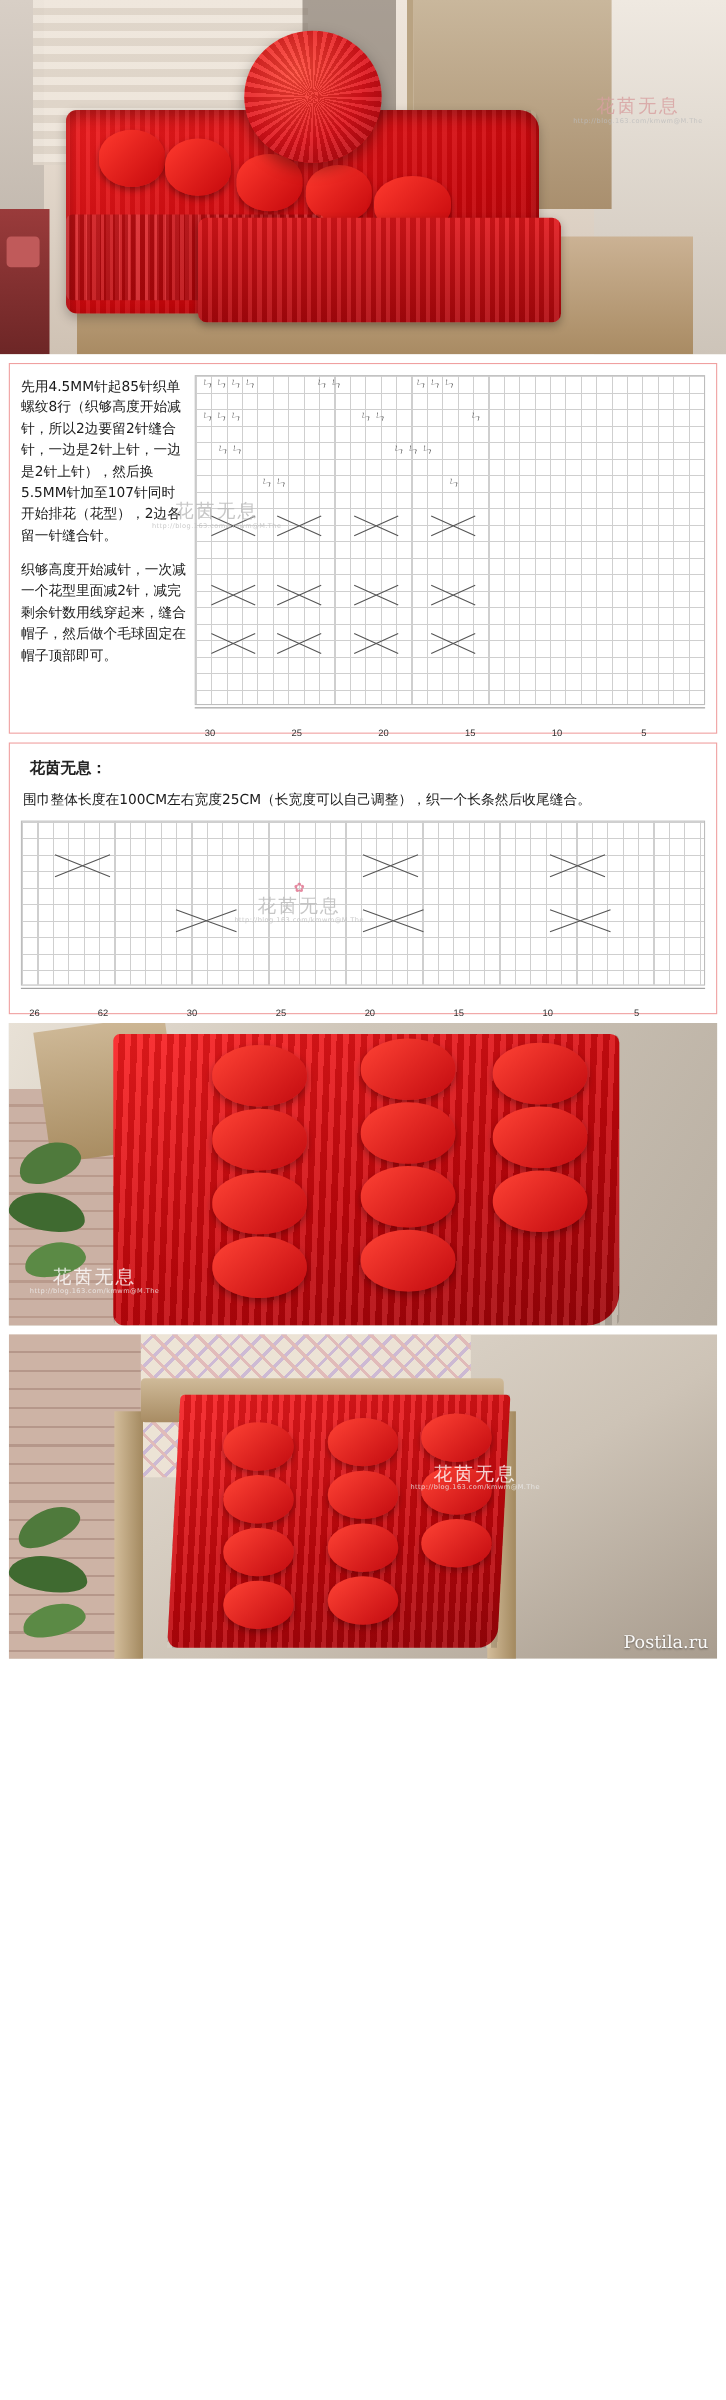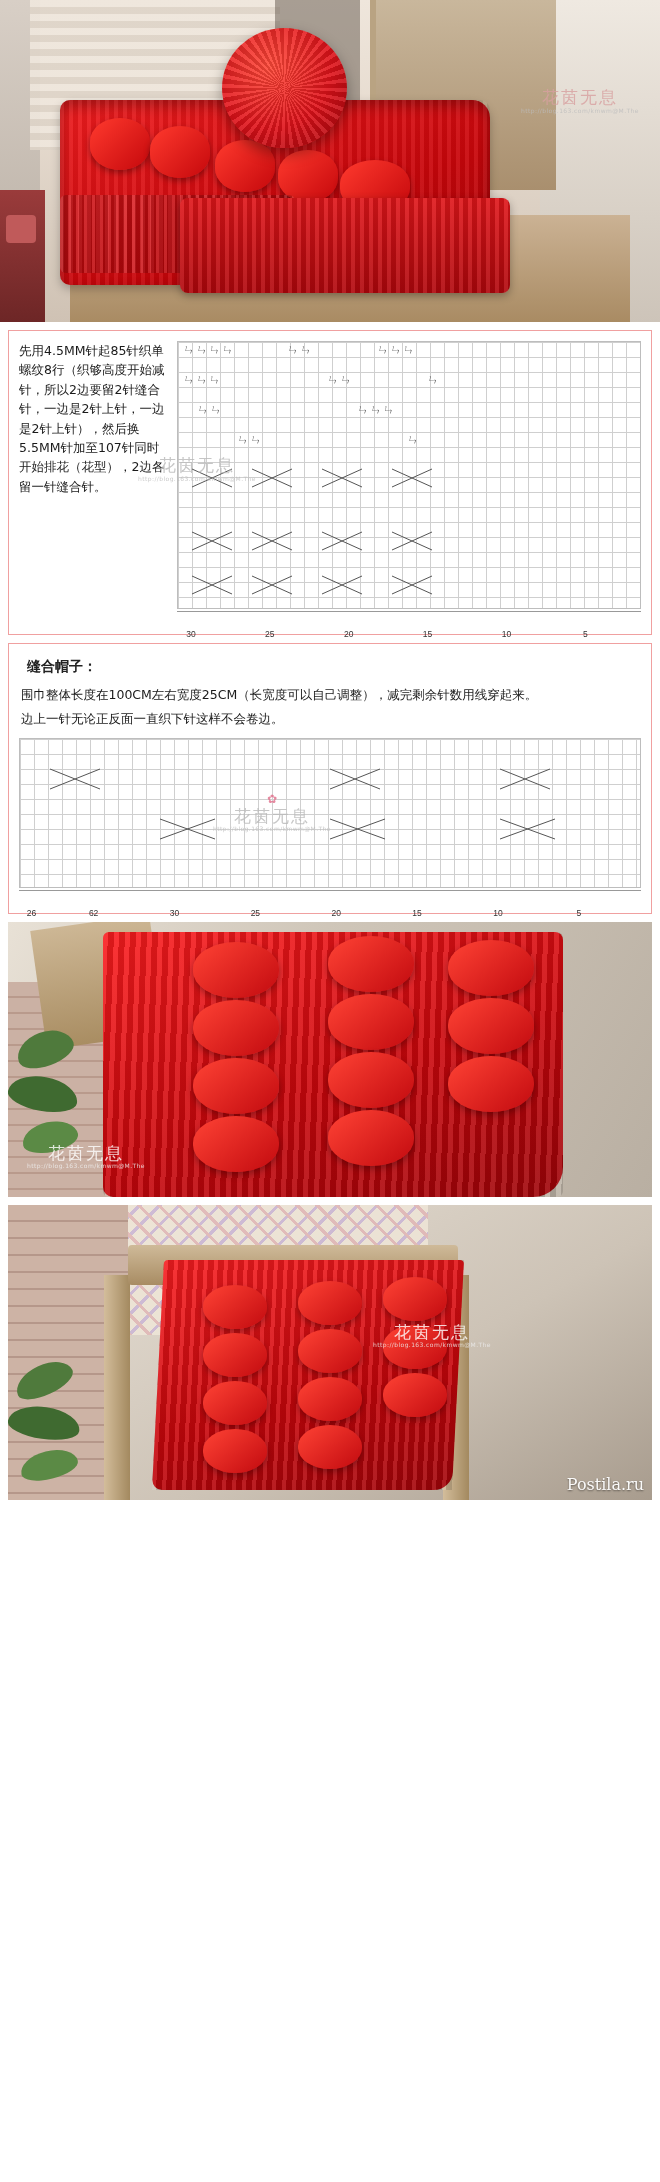--- a/index.html
+++ b/index.html
@@ -186,24 +186,25 @@
       <div class="big">花茵无息</div>
       <div class="small">http://blog.163.com/kmwm@M.The</div>
     </div>
   </div>
 
   <div class="card">
     <div class="card-inner">
       <div class="hat-body">
         <div class="hat-text">
           <p>先用4.5MM针起85针织单螺纹8行（织够高度开始减针，所以2边要留2针缝合针，一边是2针上针，一边是2针上针），然后换5.5MM针加至107针同时开始排花（花型），2边各留一针缝合针。</p>
+          <p>织够高度开始减针，一次减一个花型里面减2针，减完剩余针数用线穿起来，缝合帽子，然后做个毛球固定在帽子顶部即可。</p>
         </div>
 
         <div class="grid-wrap">
-          <div class="kgrid" style="height:268px;">
+          <div class="kgrid" style="height:300px;">
 
             <div class="stitch" style="left:6px;top:3px;">ㄣ ㄣ ㄣ ㄣ</div>
             <div class="stitch" style="left:110px;top:3px;">ㄣ ㄣ</div>
             <div class="stitch" style="left:200px;top:3px;">ㄣ ㄣ ㄣ</div>
             <div class="stitch" style="left:6px;top:33px;">ㄣ ㄣ ㄣ</div>
             <div class="stitch" style="left:150px;top:33px;">ㄣ ㄣ</div>
             <div class="stitch" style="left:250px;top:33px;">ㄣ</div>
             <div class="stitch" style="left:20px;top:63px;">ㄣ ㄣ</div>
             <div class="stitch" style="left:180px;top:63px;">ㄣ ㄣ ㄣ</div>
             <div class="stitch" style="left:60px;top:93px;">ㄣ ㄣ</div>
@@ -253,24 +254,23 @@
 
       <div class="wm" style="left:128px;top:125px;width:120px;">
         <div class="big">花茵无息</div>
         <div class="small">http://blog.163.com/kmwm@M.The</div>
       </div>
     </div>
   </div>
 
   <div class="card">
     <div class="card-inner">
-      <div class="sec-title">缝合帽子：</div>
+      <div class="sec-title">花茵无息：</div>
       <div class="scarf-text">
-        <div>围巾整体长度在100CM左右宽度25CM（长宽度可以自己调整），减完剩余针数用线穿起来。</div>
-        <div>边上一针无论正反面一直织下针这样不会卷边。</div>
+        <div>围巾整体长度在100CM左右宽度25CM（长宽度可以自己调整），织一个长条然后收尾缝合。</div>
       </div>
 
       <div class="grid-wrap">
         <div class="kgrid" style="height:150px;">
           <div class="cablecross" style="left:10px;top:28px;">
             <svg width="600" height="24">
               <g stroke="#555" stroke-width="1" fill="none">
                 <path d="M20 2 L70 22 M70 2 L20 22"></path>
                 <path d="M300 2 L350 22 M350 2 L300 22"></path>
                 <path d="M470 2 L520 22 M520 2 L470 22"></path>

